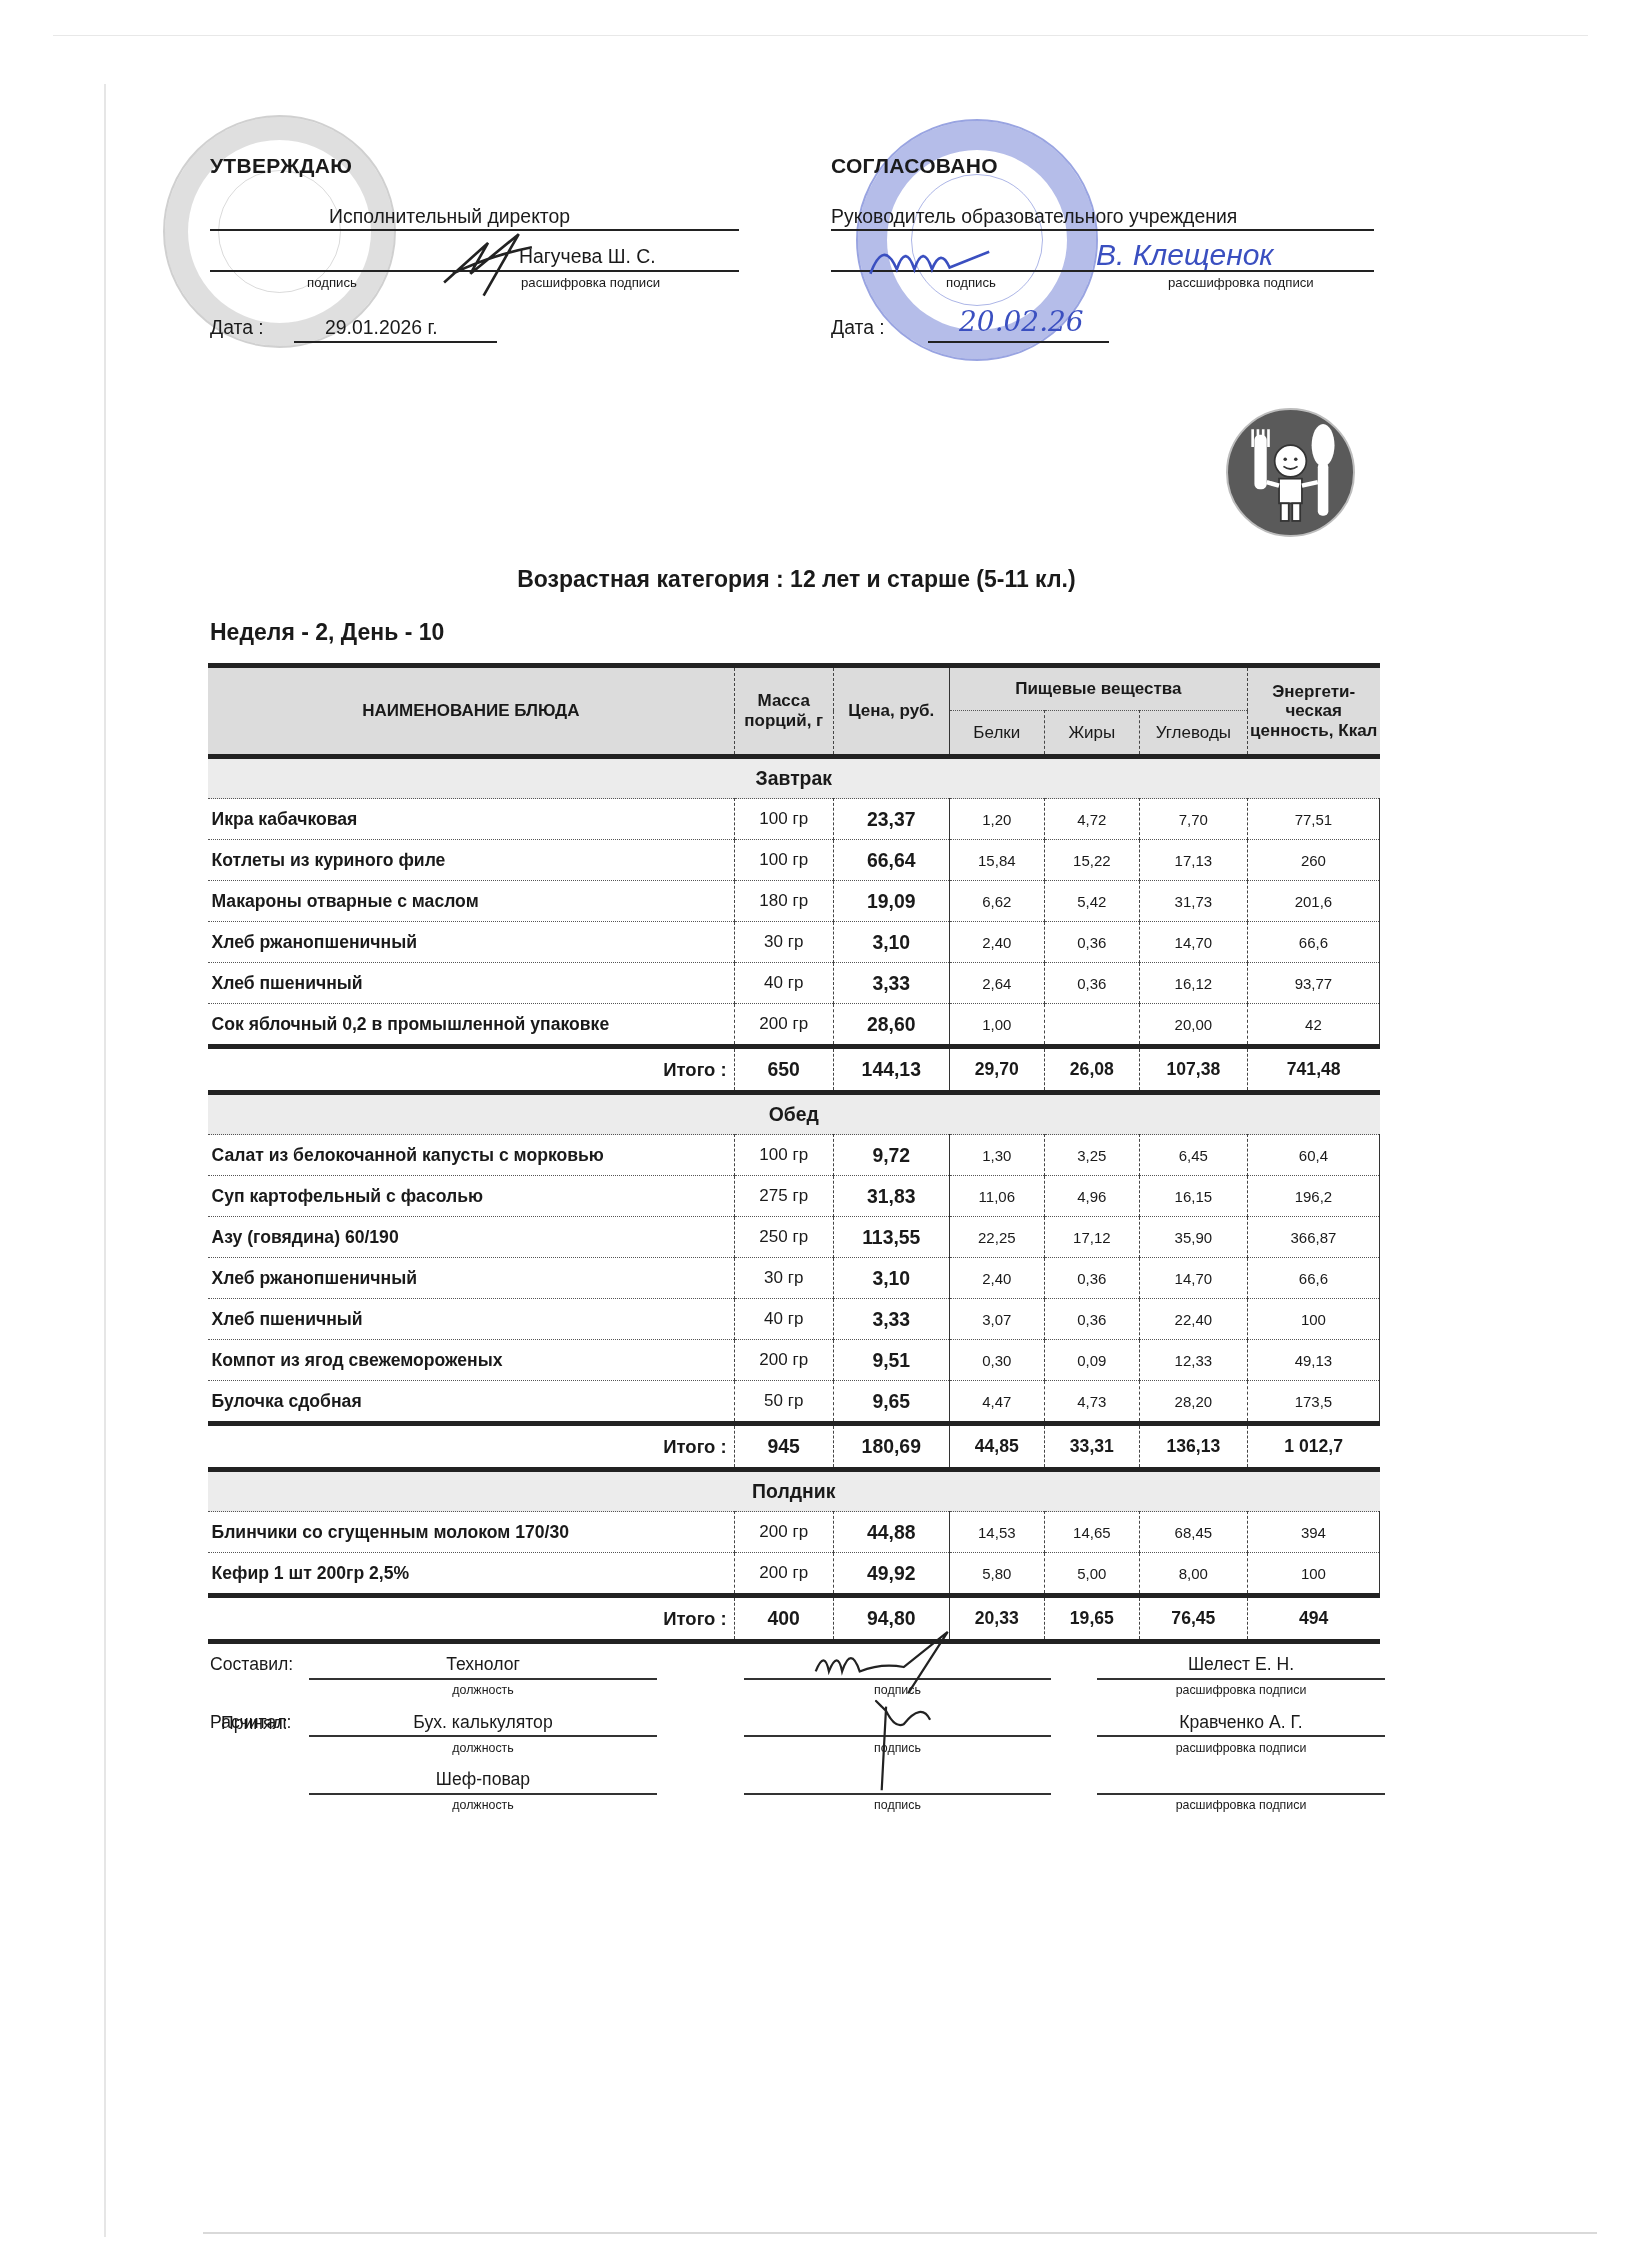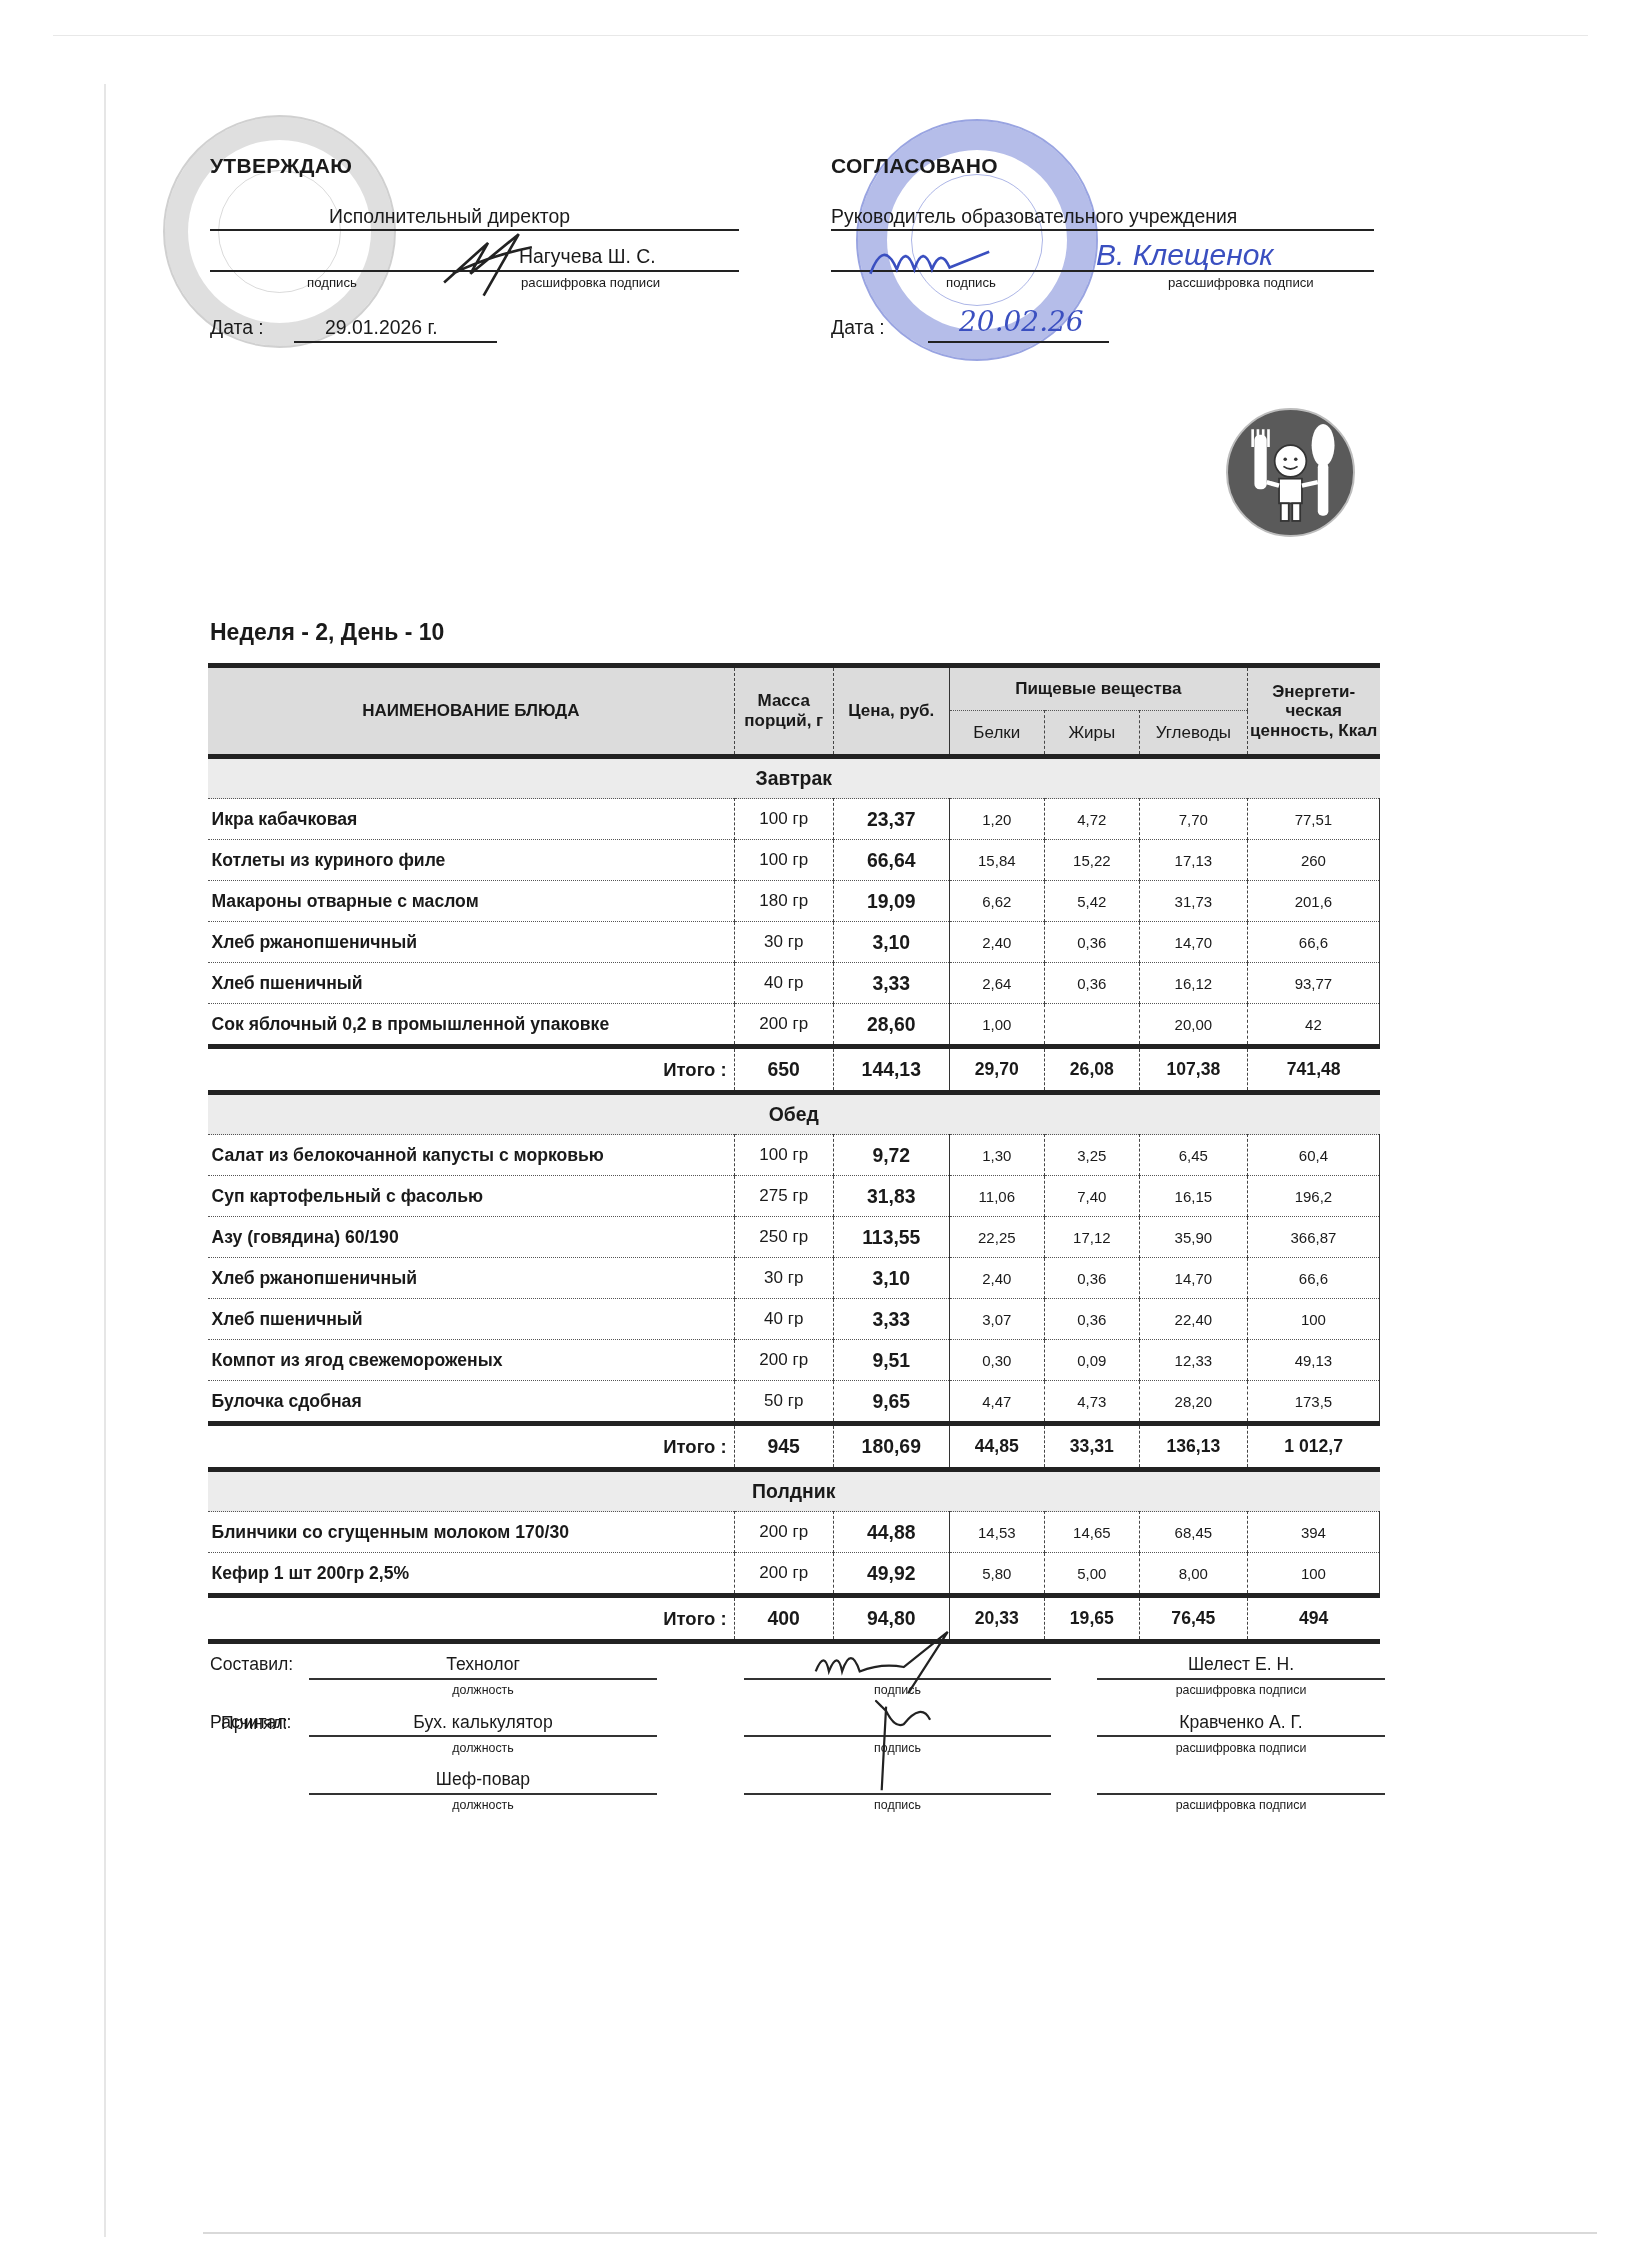--- a/index.html
+++ b/index.html
@@ -99,20 +99,21 @@
     <div class="small" style="top:125px; left:115px;">подпись</div>
     <div class="small" style="top:125px; left:337px;">рассшифровка подписи</div>
     <div class="txt" style="top:166px; left:0;">Дата :</div>
     <div class="txt" style="top:155px; left:128px; font-family:'DejaVu Serif', serif; font-style:italic; font-size:28px; color:#3a4fc0;">20.02.26</div>
     <div class="line" style="top:191px; left:97px; width:181px;"></div>
     <svg class="sig" style="left:35px; top:84px;" width="176" height="53" viewBox="0 0 200 60">
       <path d="M5 45 Q20 5 35 40 Q45 10 55 40 Q65 10 75 40 Q85 15 95 38 L140 20" stroke="#3a4fc0" stroke-width="3" fill="none"></path>
     </svg>
   </div>
 
+  <div class="age"><span>Возрастная категория : 12 лет и старше (5-11 кл.)</span></div>
   <div class="week">Неделя - 2, День - 10</div>
 
   <div class="logo">
     <svg width="125" height="125" viewBox="0 0 142 142">
       <rect x="30" y="28" width="14" height="62" rx="6" fill="#fff"></rect>
       <path d="M28 22 L28 42 M34 22 L34 42 M40 22 L40 42 M46 22 L46 42" stroke="#fff" stroke-width="3"></path>
       <ellipse cx="108" cy="40" rx="13" ry="24" fill="#fff"></ellipse>
       <rect x="102" y="60" width="12" height="60" rx="5" fill="#fff"></rect>
       <circle cx="71" cy="58" r="18" fill="#fff" stroke="#333" stroke-width="2"></circle>
       <circle cx="65" cy="56" r="2" fill="#333"></circle>
@@ -226,21 +227,21 @@
           <td class="dash-r dot-b num">1,30</td>
           <td class="dash-r dot-b num">3,25</td>
           <td class="dash-r dot-b num">6,45</td>
           <td class="dot-b num" style="border-right: 1.8px solid rgb(51, 51, 51);">60,4</td>
         </tr>
         <tr class="row">
           <td class="name dash-r dot-b">Суп картофельный с фасолью</td>
           <td class="dash-r dot-b">275 гр</td>
           <td class="solid-r dot-b price">31,83</td>
           <td class="dash-r dot-b num">11,06</td>
-          <td class="dash-r dot-b num">7,40</td>
+          <td class="dash-r dot-b num">4,96</td>
           <td class="dash-r dot-b num">16,15</td>
           <td class="dot-b num" style="border-right: 1.8px solid rgb(51, 51, 51);">196,2</td>
         </tr>
         <tr class="row">
           <td class="name dash-r dot-b">Азу (говядина) 60/190</td>
           <td class="dash-r dot-b">250 гр</td>
           <td class="solid-r dot-b price">113,55</td>
           <td class="dash-r dot-b num">22,25</td>
           <td class="dash-r dot-b num">17,12</td>
           <td class="dash-r dot-b num">35,90</td>

